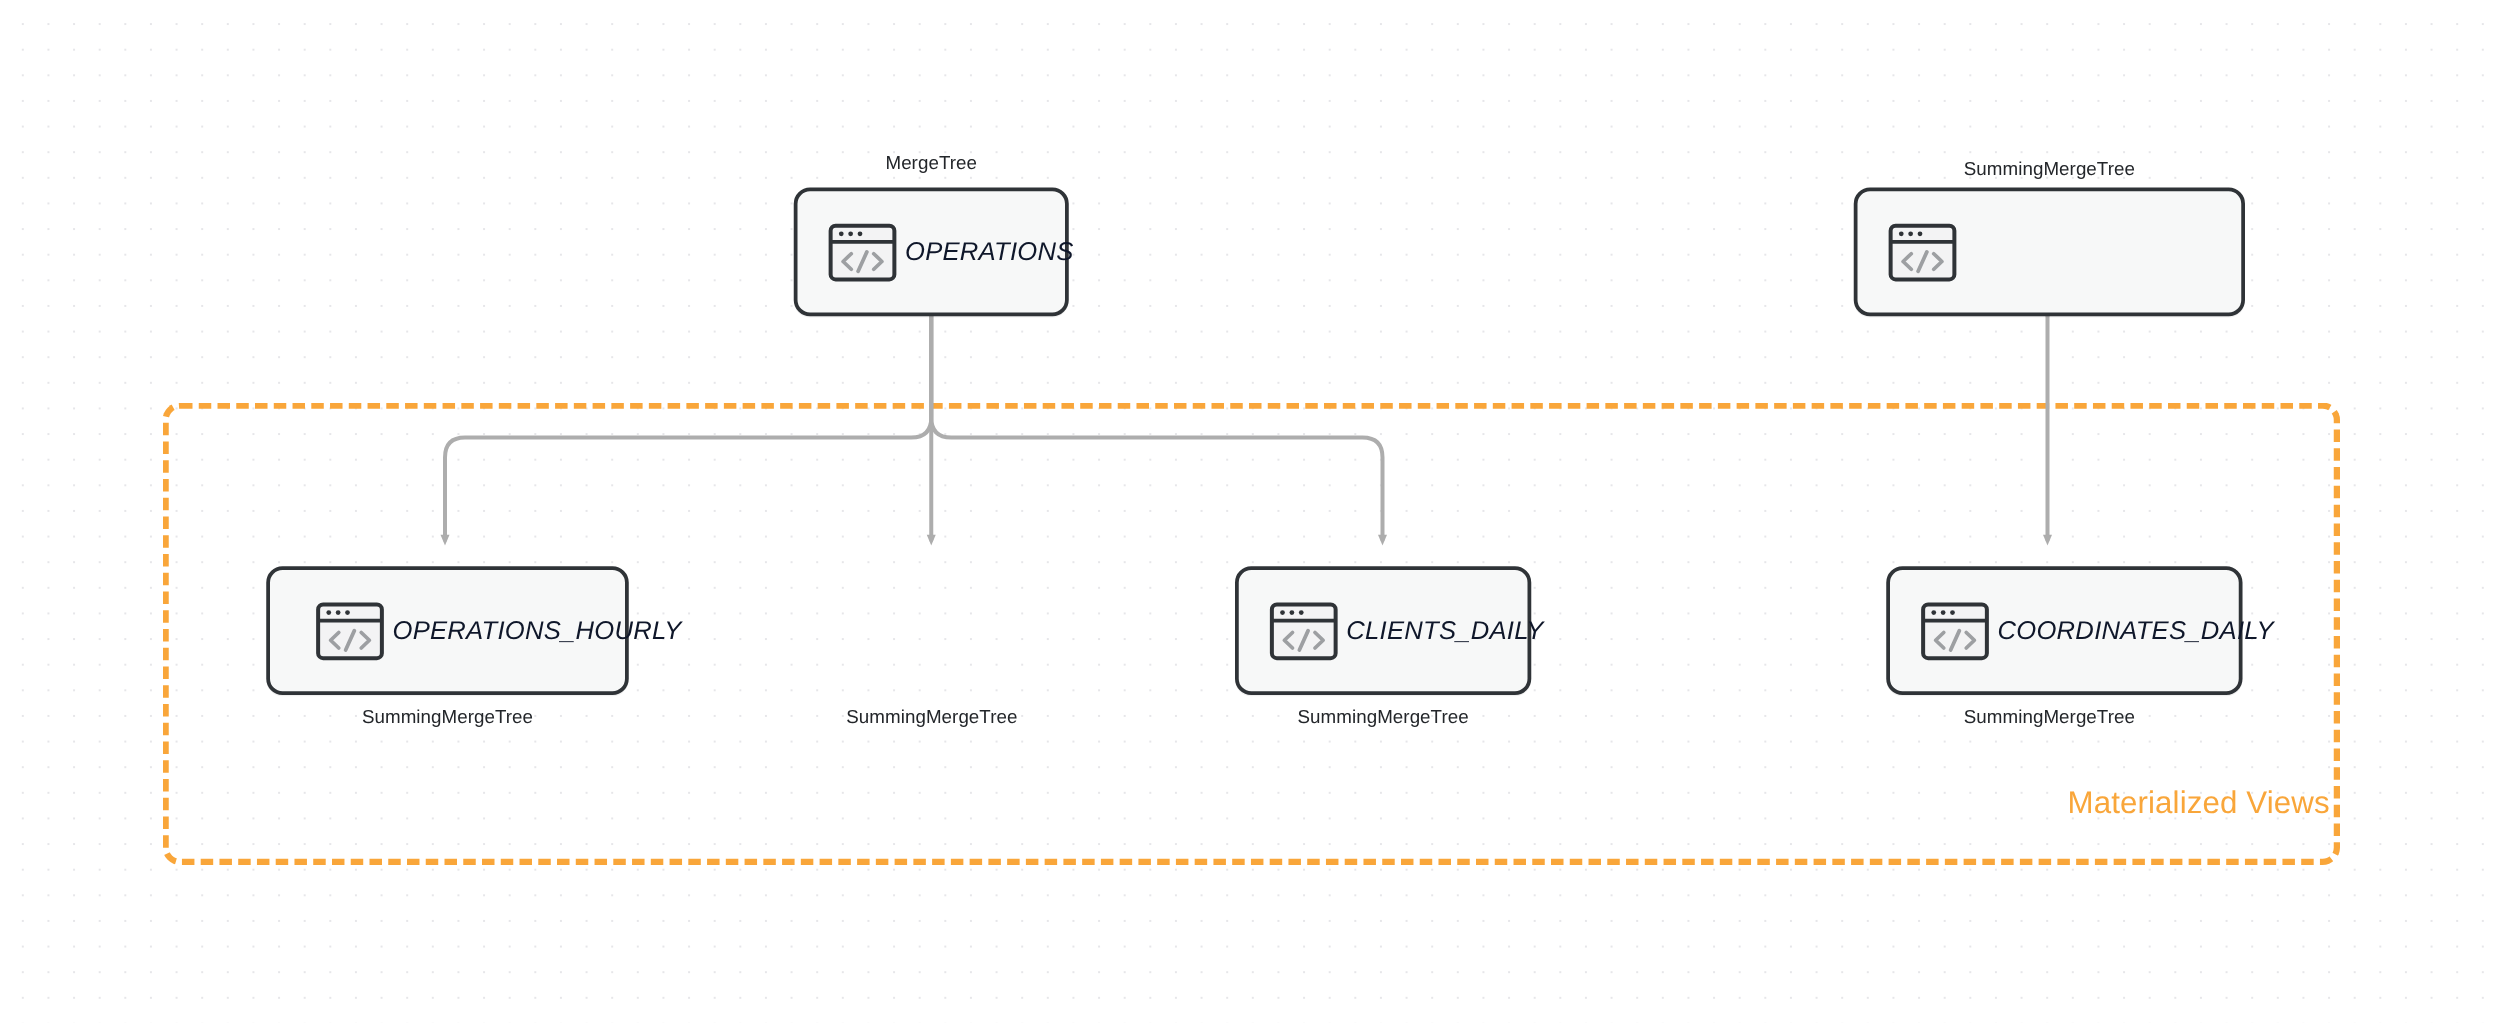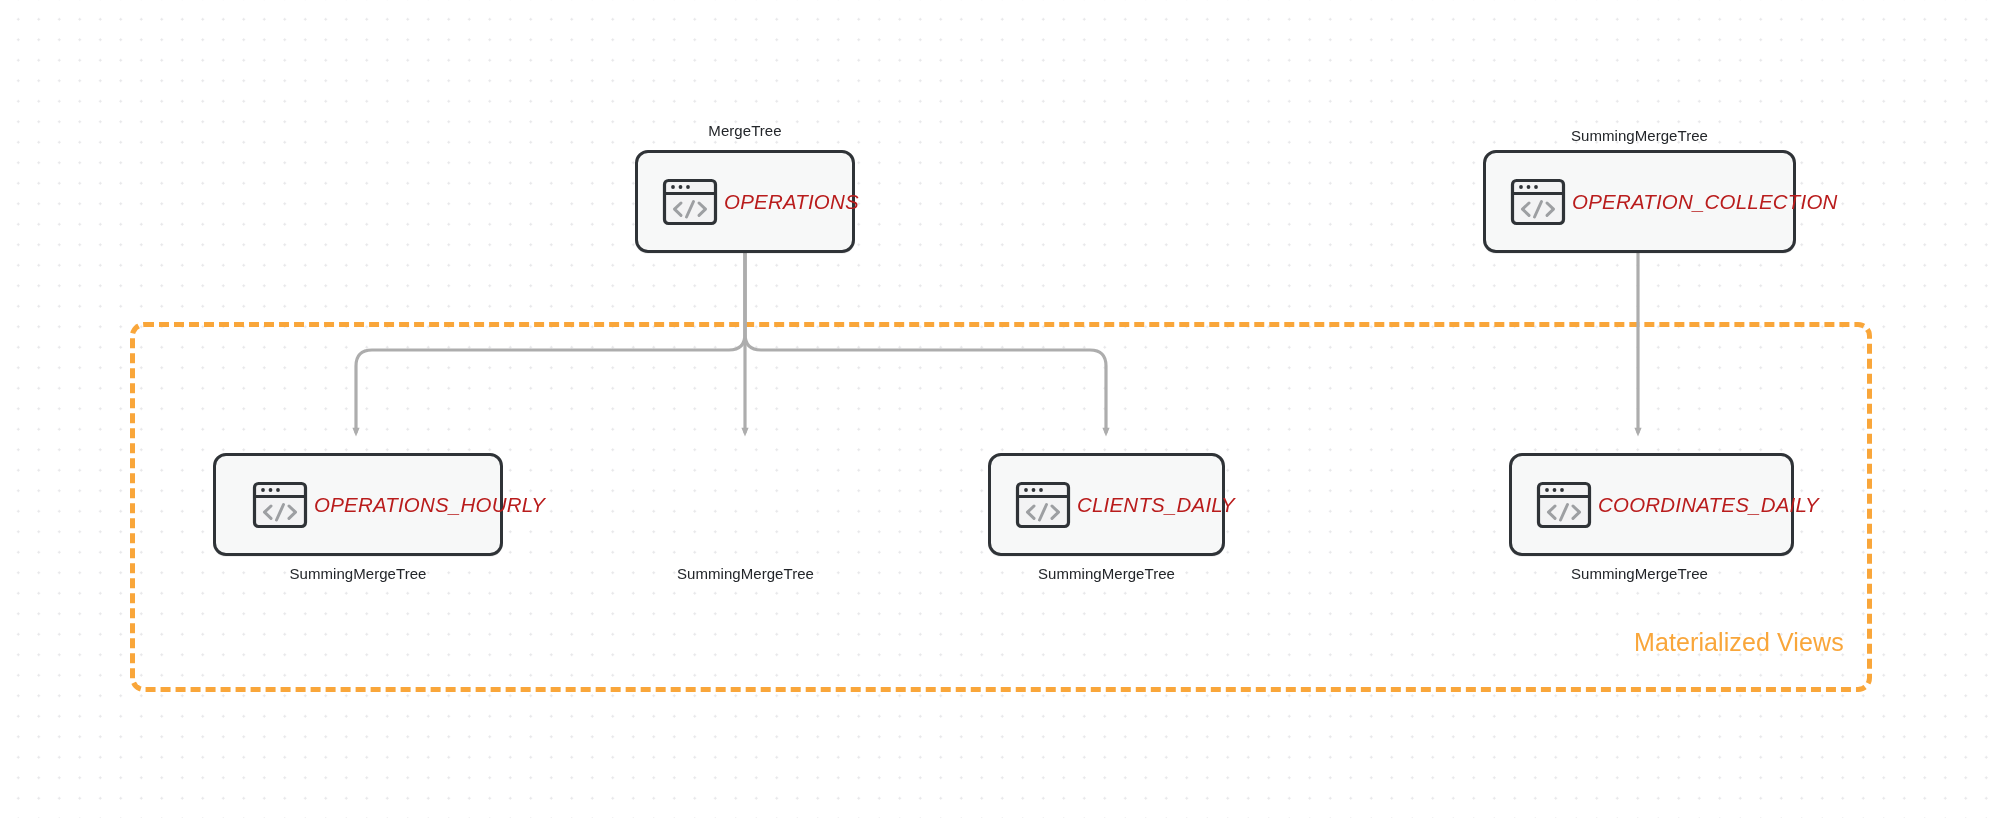--- a/index.html
+++ b/index.html
@@ -38,20 +38,21 @@
     border: 5px dashed #f9a63a;
     border-radius: 14px;
   }
   .mv-group-label {
     position: absolute;
     color: #f9a63a;
     font-size: 25px;
     font-weight: 400;
     letter-spacing: 0.1px;
     white-space: nowrap;
+    margin-left: 20px;
   }
 
   
   .node {
     position: absolute;
     box-sizing: border-box;
     background: #f7f8f8;
     border: 3px solid #2f3337;
     border-radius: 13px;
     display: flex;
@@ -64,21 +65,21 @@
     margin-left: 24px;
     width: 56px;
     height: 50px;
     display: block;
   }
   .node-title {
     flex: 1 1 auto;
     text-align: center;
     font-style: italic;
     font-size: 20.5px;
-    color: #b91c1c;
+    color: #0f172a;
     letter-spacing: 0.2px;
     white-space: nowrap;
     padding-right: 18px;
     padding-left: 6px;
   }
 
   
   .engine-label {
     position: absolute;
     font-size: 15px;
@@ -142,21 +143,20 @@
     <svg class="node-icon" viewBox="0 0 56 50">
       <rect x="2.5" y="3.5" width="51" height="43" rx="4" ry="4" fill="#f3f3f4" stroke="#2f3337" stroke-width="3.2"></rect>
       <path d="M2.5,16.5 L53.5,16.5" stroke="#2f3337" stroke-width="3"></path>
       <circle cx="11" cy="10" r="1.9" fill="#2f3337"></circle>
       <circle cx="18.5" cy="10" r="1.9" fill="#2f3337"></circle>
       <circle cx="26" cy="10" r="1.9" fill="#2f3337"></circle>
       <path d="M19,26 L12.5,32.2 L19,38.4" fill="none" stroke="#9d9fa2" stroke-width="3" stroke-linecap="round" stroke-linejoin="round"></path>
       <path d="M37,26 L43.5,32.2 L37,38.4" fill="none" stroke="#9d9fa2" stroke-width="3" stroke-linecap="round" stroke-linejoin="round"></path>
       <path d="M31.5,24.5 L24.5,40" fill="none" stroke="#9d9fa2" stroke-width="3" stroke-linecap="round"></path>
     </svg>
-    <div class="node-title">OPERATION_COLLECTION</div>
   </div>
 
   <div class="node" style="left:213px; top:453px; width:290px; height:103px;padding-left:12px;">
     <svg class="node-icon" viewBox="0 0 56 50">
       <rect x="2.5" y="3.5" width="51" height="43" rx="4" ry="4" fill="#f3f3f4" stroke="#2f3337" stroke-width="3.2"></rect>
       <path d="M2.5,16.5 L53.5,16.5" stroke="#2f3337" stroke-width="3"></path>
       <circle cx="11" cy="10" r="1.9" fill="#2f3337"></circle>
       <circle cx="18.5" cy="10" r="1.9" fill="#2f3337"></circle>
       <circle cx="26" cy="10" r="1.9" fill="#2f3337"></circle>
       <path d="M19,26 L12.5,32.2 L19,38.4" fill="none" stroke="#9d9fa2" stroke-width="3" stroke-linecap="round" stroke-linejoin="round"></path>

